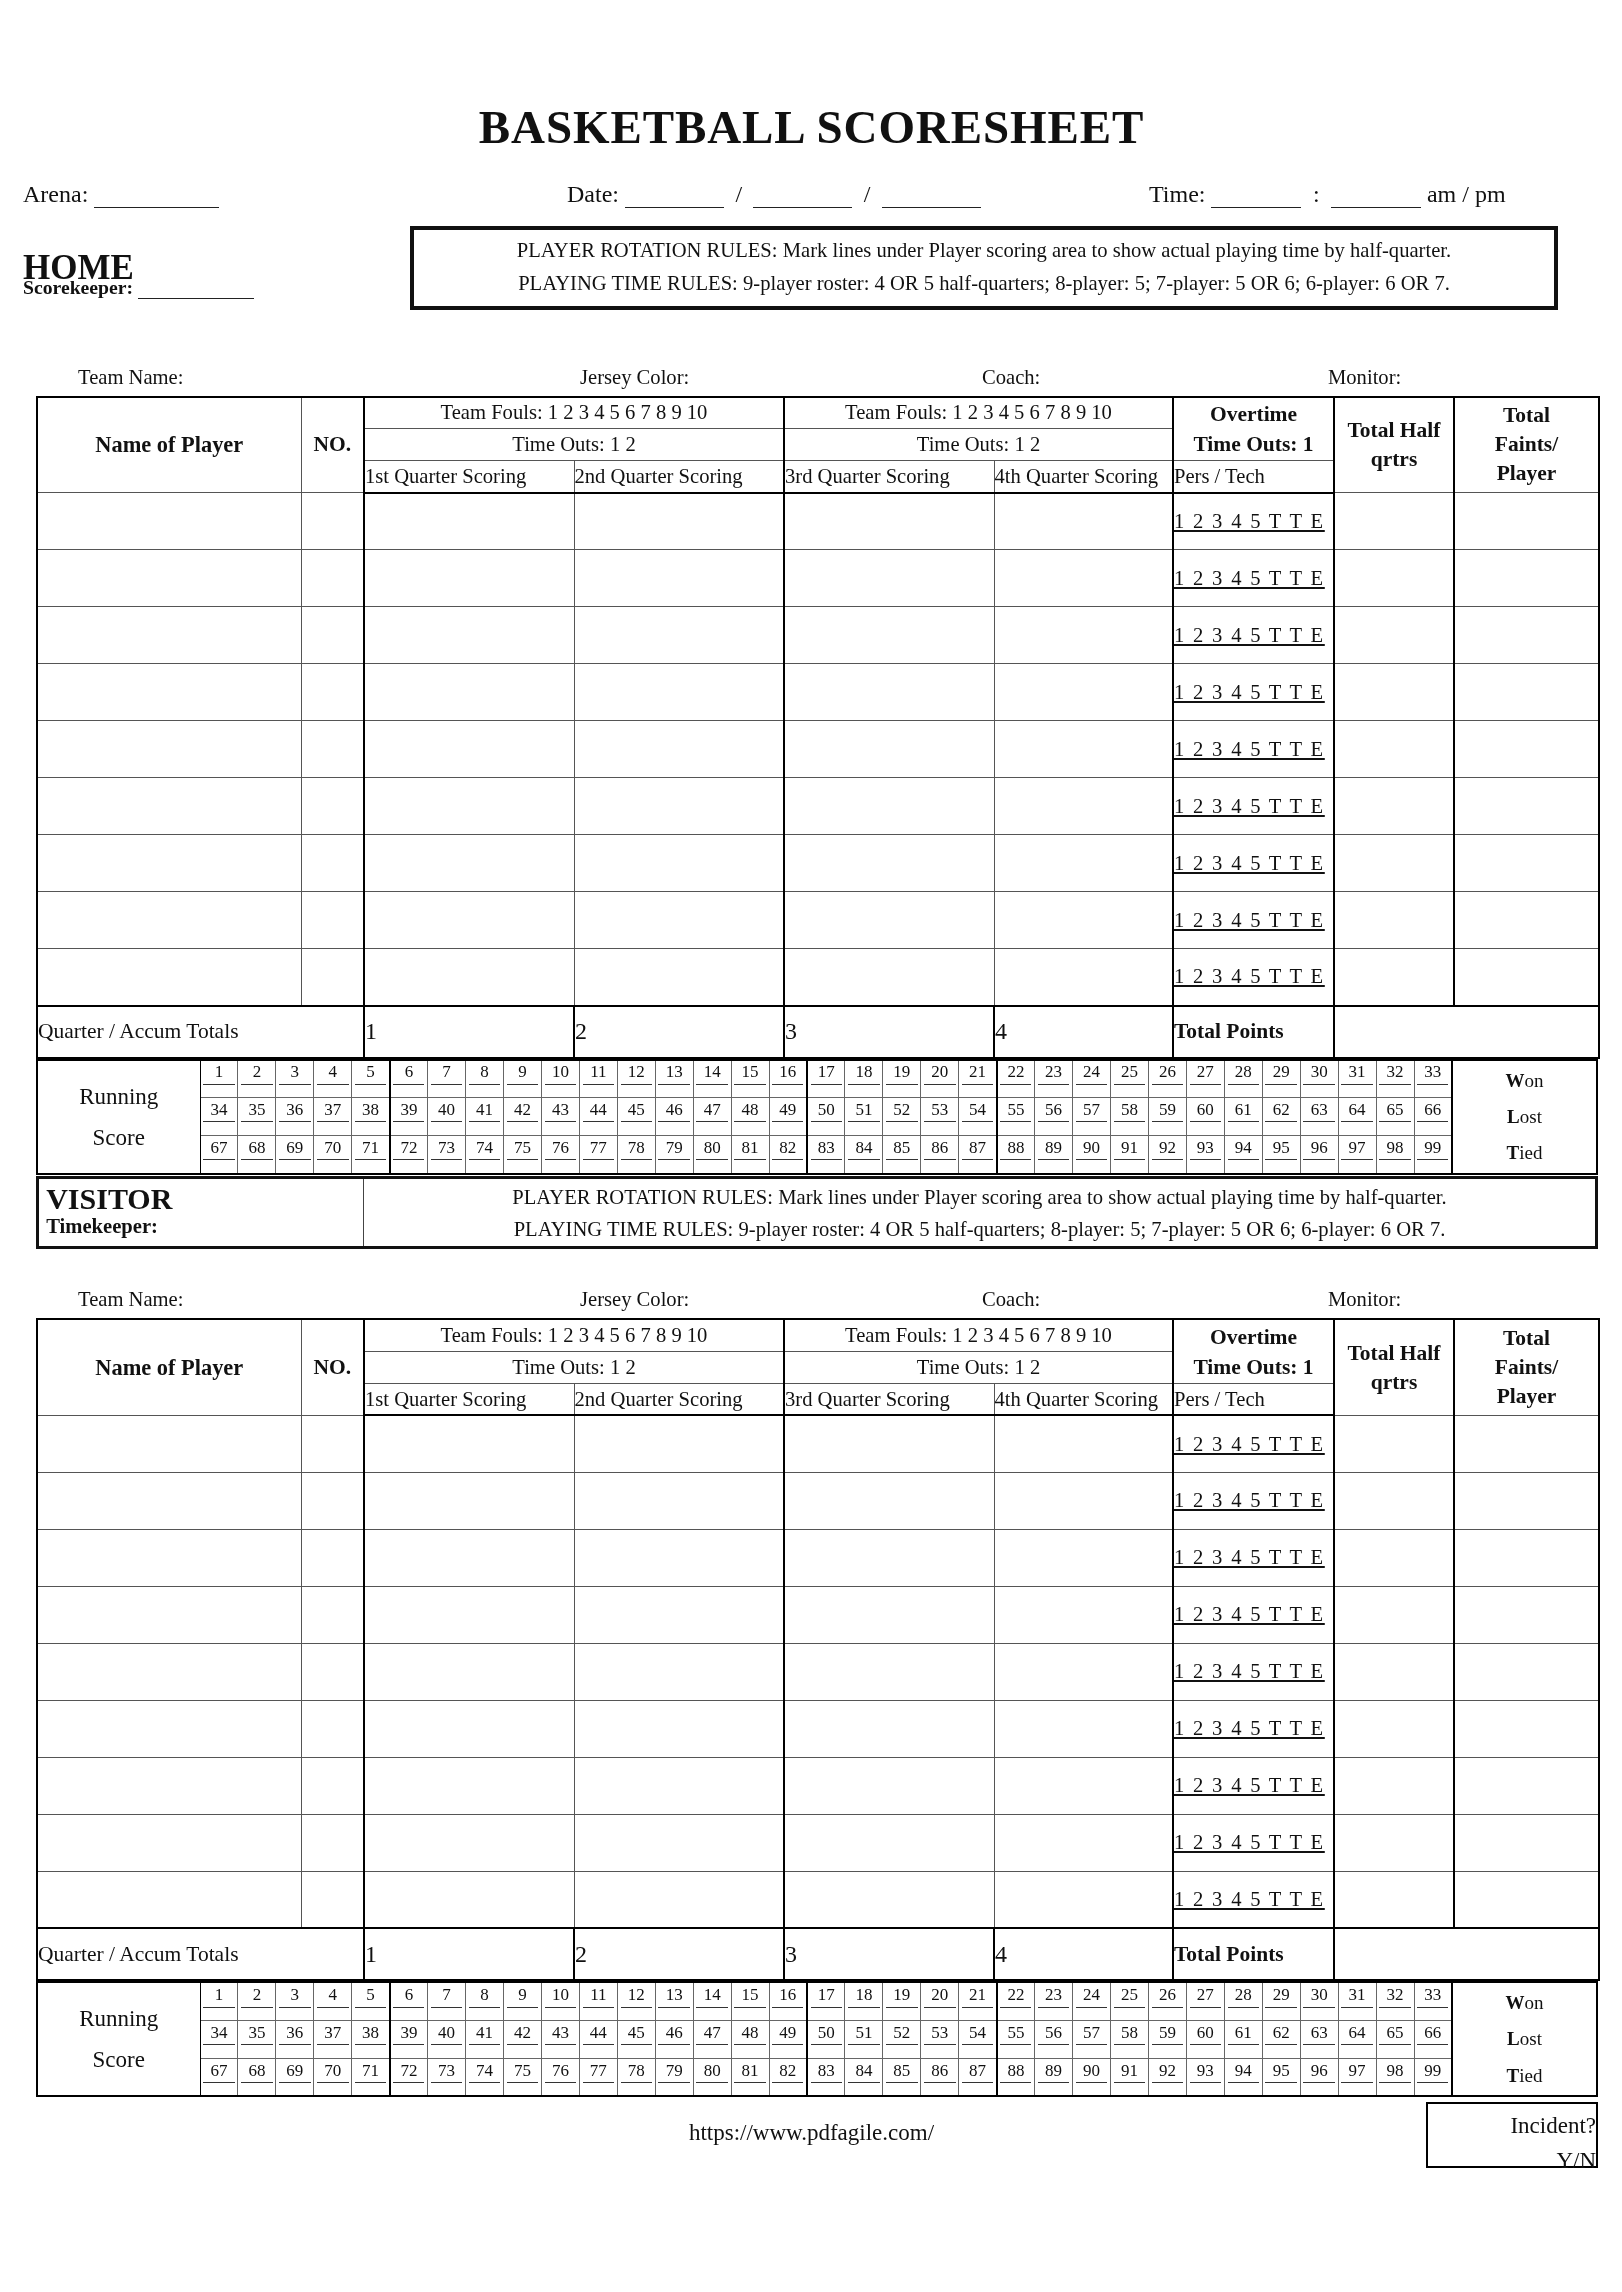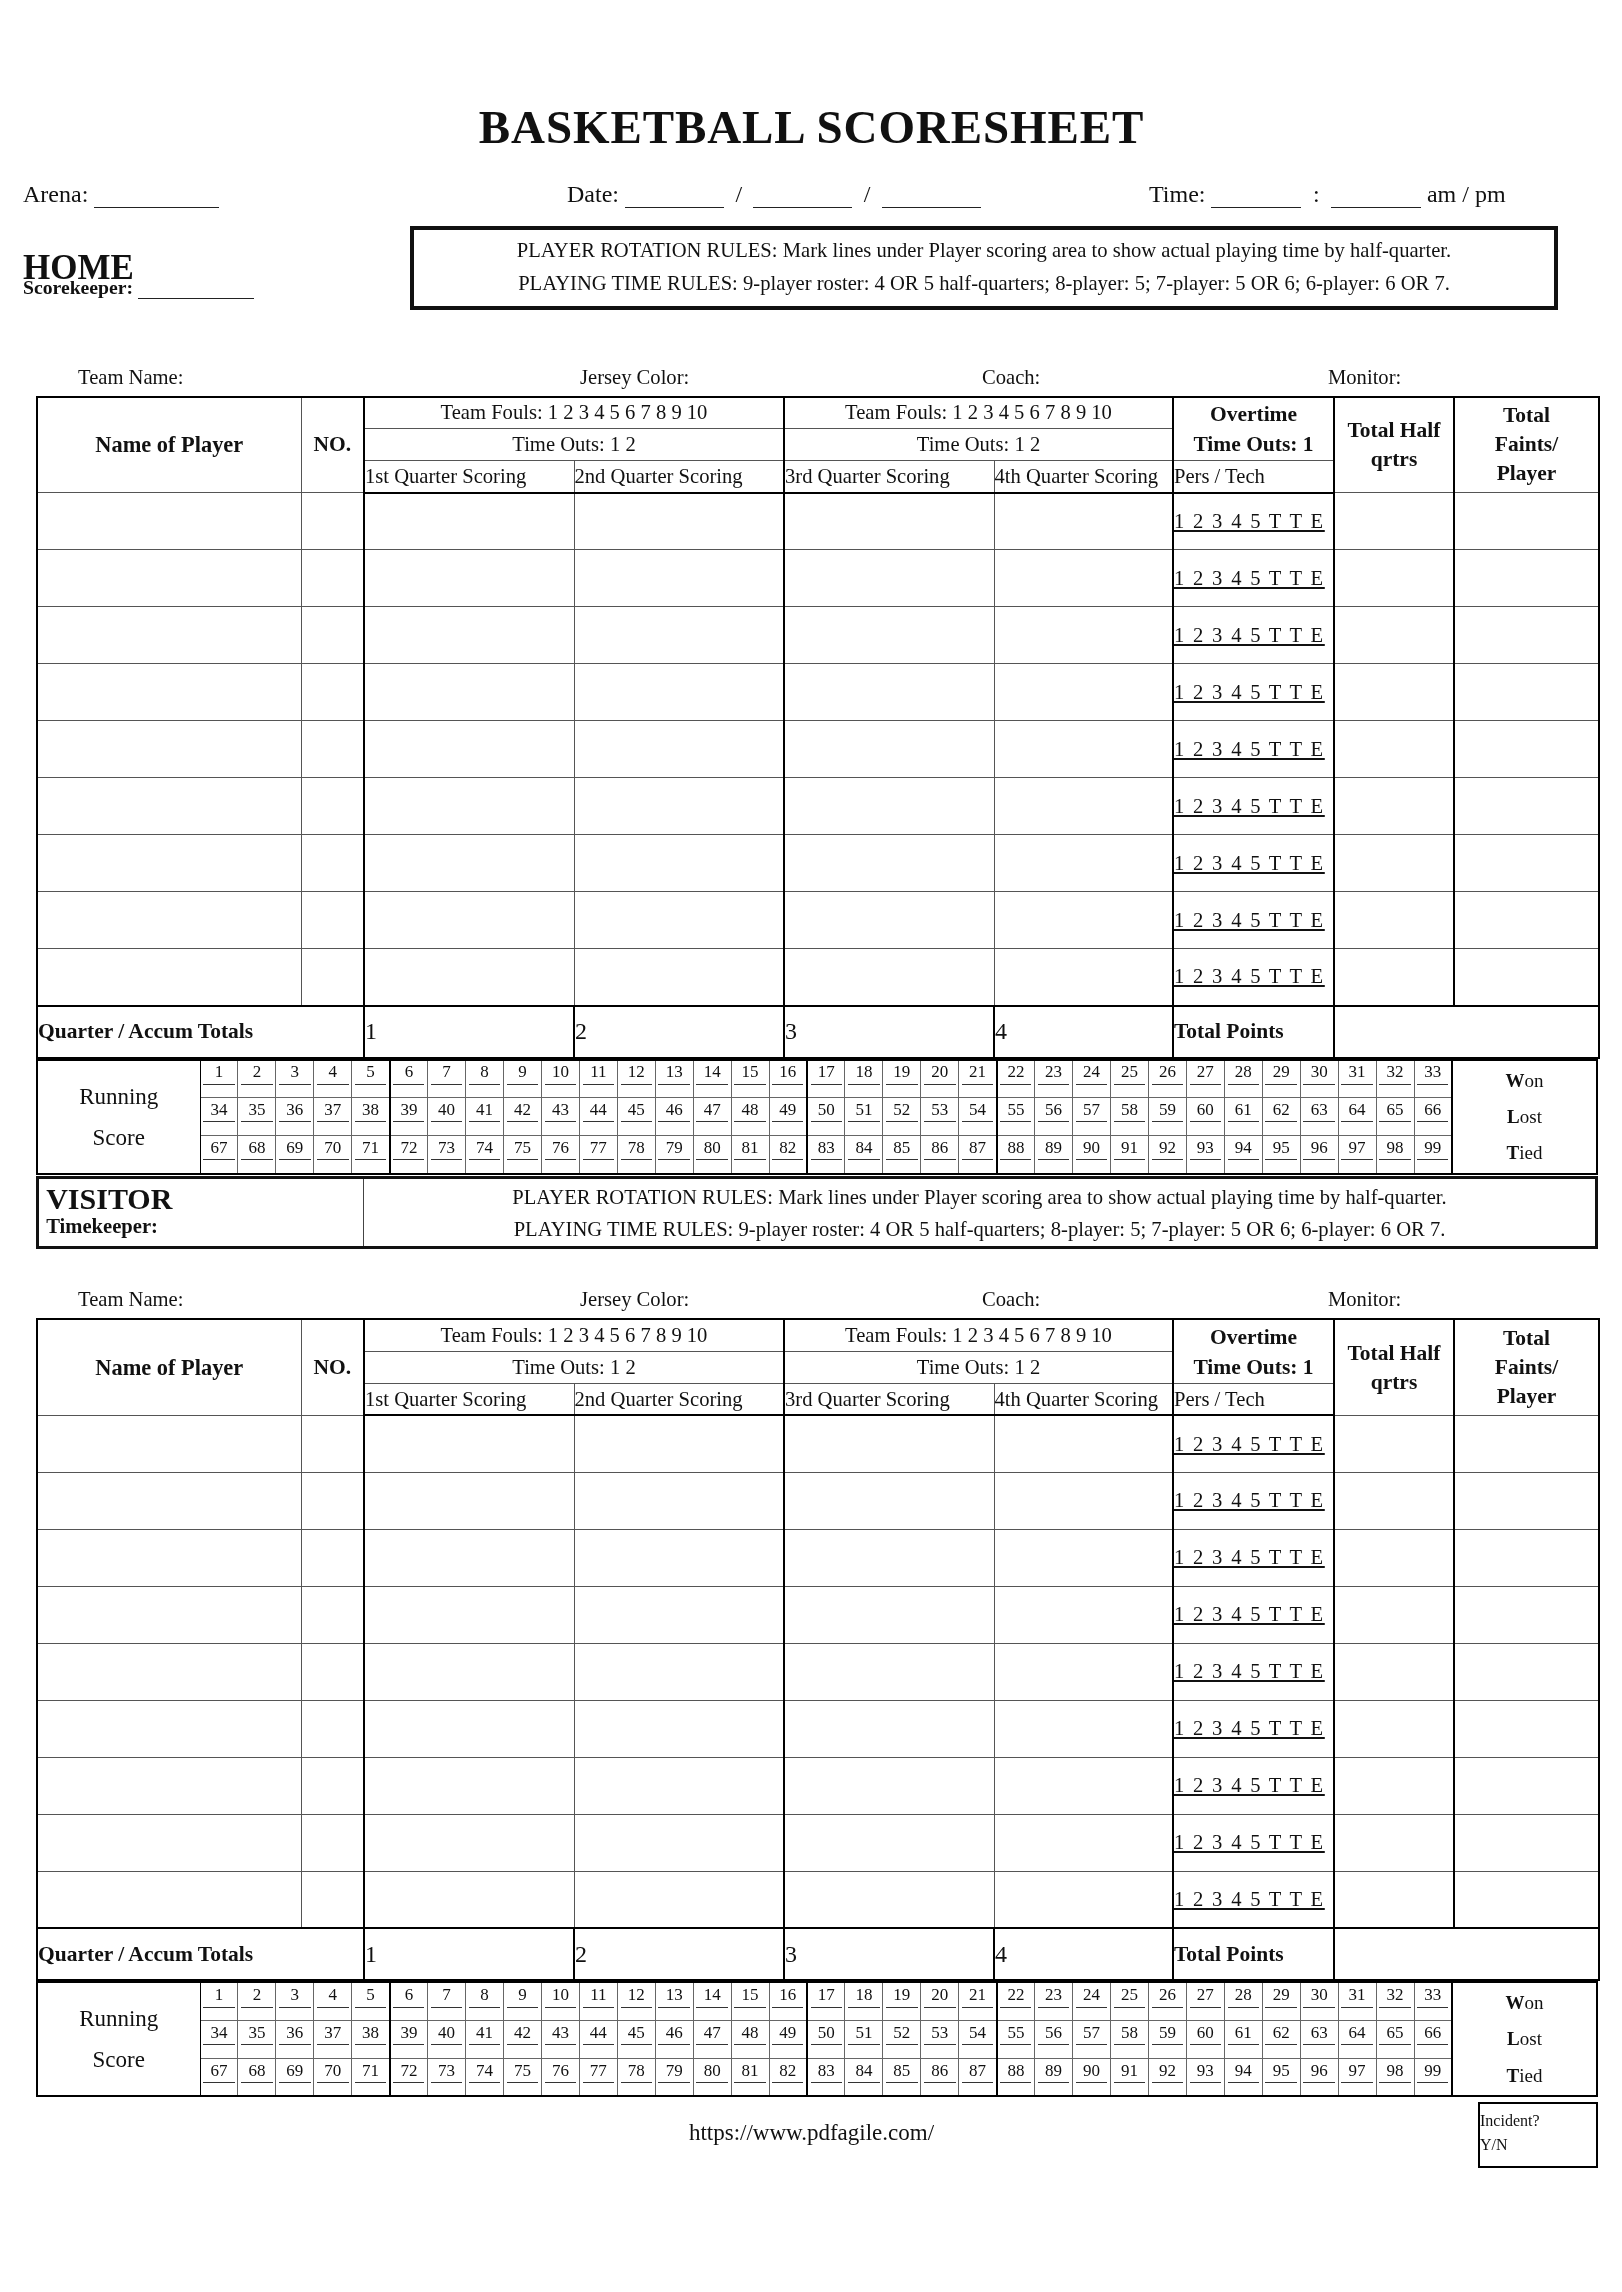--- a/index.html
+++ b/index.html
@@ -51,21 +51,21 @@
   .th-name, .th-no, .th-half, .th-faints, .r3 th { border-bottom:2.7px solid #000; }
   .col-q1, .b-l3 { border-left:2.7px solid #000 !important; }
   .c-q1 { border-left:2.7px solid #000 !important; }
   .c-q3 { border-left:2.7px solid #000 !important; }
   .c-ot { border-left:2.7px solid #000 !important; border-right:2.7px solid #000 !important; }
   .c-half { border-right:2.7px solid #000 !important; }
   .player-row { height:57px; }
   .c-ot { font-size:20.6px; padding-left:7.2px; letter-spacing:1.8px; white-space:nowrap; vertical-align:middle;text-decoration:underline; }
   .totals { height:52px; }
   .totals td { border:2.7px solid #000; }
-  .t-label { font-size:21.5px; font-weight:bold; padding-left:12.5px;margin-top:32px; }
+  .t-label { font-size:21.5px; font-weight:normal; padding-left:12.5px;margin-top:32px; }
   .t-q { font-size:24px; padding-left:27px; }
   .t-tp { font-size:21.5px; font-weight:bold; padding-left:7.2px; }
 
   
   .rs { margin-left:36px; width:1562px; table-layout:fixed; border:2.7px solid #000; }
   .rs td { border:0.9px solid #666; padding:0; }
   .rs tr { height:38px; }
   .rs-label { width:163px; border-right:1.8px solid #000 !important; font-size:23px; text-align:center; }
   .rs-label div { line-height:1.0; padding:9px 0; }
   .rs-wlt { width:145px; border-left:2.7px solid #000 !important; font-size:19px; text-align:center; }
@@ -82,22 +82,22 @@
   }
   .band-left { width:325px; border-right:1.8px solid #444; padding:3.6px 0 0 7.2px; }
   .band-left .v-name { font-size:30px; font-weight:bold; line-height:1.05; }
   .band-left .v-off  { font-size:20.6px; font-weight:bold; }
   .band-right { flex:1; text-align:center; font-size:20.6px; line-height:1.55; padding-top:2.7px; }
   .labels-row.second { margin-top:39px; }
 
   
   .tail { position:relative; height:0; }
   .incident {
-    position:absolute; top:4.5px; right:25px; width:120px; height:66px;
-    border:2.7px solid #000; text-align:left; font-size:16px; line-height:1.5; padding-top:5.4px;
+    position:absolute; top:4.5px; right:25px; width:172px; height:66px;
+    border:2.7px solid #000; text-align:right; font-size:23px; line-height:1.5; padding-top:5.4px;
   }
   .referee-row { margin:82px 0 0 125px; font-size:23px; display:flex; align-items:flex-end; }
   .sig-line { display:inline-block; border-bottom:1.8px solid #777; height:27px; }
   .sig1 { width:596px; margin-left:7.2px; }
   .sig2 { width:349px; margin-left:82px; }
   .url-row { margin-top:23px; text-align:center; font-size:23px; }
 </style>
 </head>
 <body>
 

